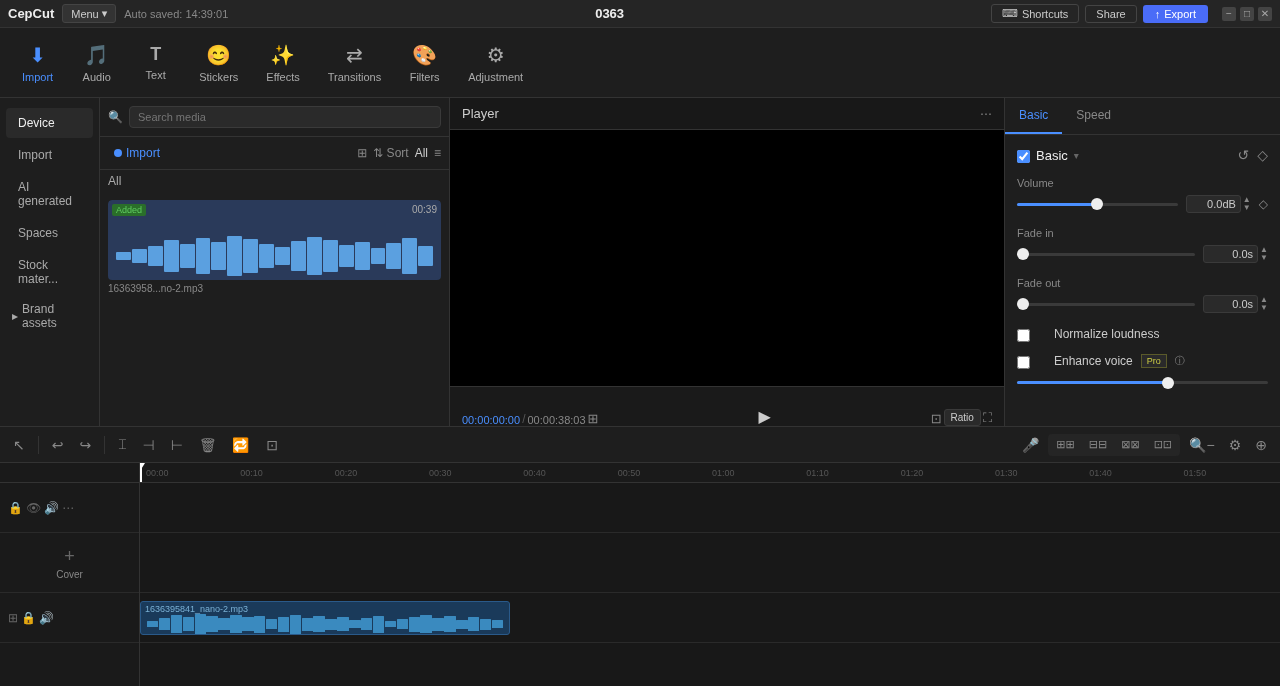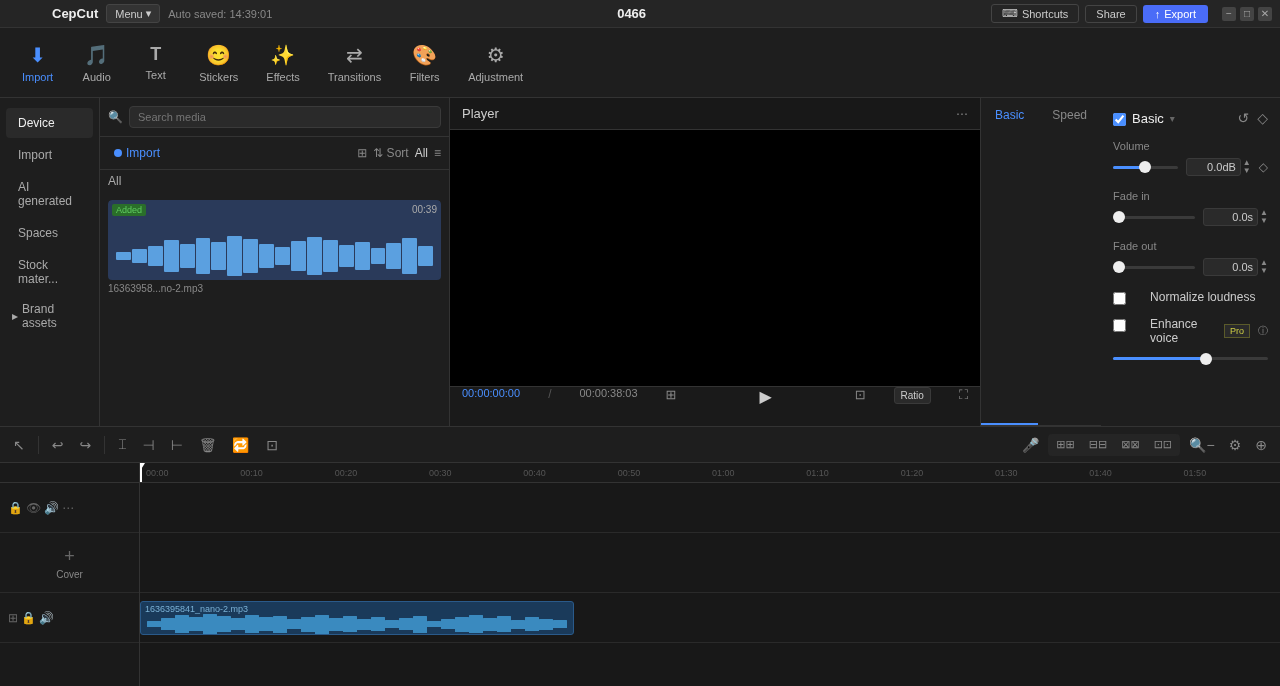--- a/index.html
+++ b/index.html
@@ -20,21 +20,21 @@
       height: 28px;
       background: #252525;
       display: flex;
       align-items: center;
       justify-content: space-between;
       padding: 0 8px;
       border-bottom: 1px solid #333;
       flex-shrink: 0;
     }
     .top-bar-left { display: flex; align-items: center; gap: 8px; }
-    .app-name { font-size: 13px; font-weight: 600; color: #eee; margin-left: 44px; }
+    .app-name { font-size: 13px; font-weight: 600; color: #eee; }
     .menu-btn {
       background: #333;
       border: 1px solid #444;
       color: #ccc;
       font-size: 11px;
       padding: 2px 8px;
       border-radius: 3px;
       cursor: pointer;
       display: flex; align-items: center; gap: 3px;
     }
@@ -237,40 +237,40 @@
     }
     .player-title { font-size: 13px; color: #ccc; }
     .player-screen {
       flex: 1;
       background: #000;
       display: flex; align-items: center; justify-content: center;
     }
     .player-controls {
       height: 40px;
       background: #1a1a1a;
-      display: flex; align-items: flex-start; padding: 0 12px; gap: 28px;
+      display: flex; align-items: flex-end; padding: 0 12px; gap: 2px;
       border-top: 1px solid #333;
     }
     .time-current { font-size: 11px; color: #4a8fff; }
     .time-total { font-size: 11px; color: #888; }
     .play-btn { background: transparent; border: none; color: #ccc; cursor: pointer; font-size: 16px; }
     .player-ctrl-btn { background: transparent; border: none; color: #888; cursor: pointer; font-size: 13px; }
     .ratio-btn {
       background: #2a2a2a; border: 1px solid #3a3a3a;
       color: #ccc; font-size: 10px; padding: 2px 6px; border-radius: 3px; cursor: pointer;
     }
     .spacer { flex: 1; }
 
     
     .right-panel {
-      width: 300px;
+      width: 276px;
       background: #1e1e1e;
       border-left: 1px solid #333;
       display: flex;
-      flex-direction: row;
+      flex-direction: column;
       flex-shrink: 0;
     }
     .right-tabs {
       display: flex; gap: 0; border-bottom: 1px solid #333;
     }
     .right-tab {
       padding: 10px 14px;
       font-size: 12px;
       color: #888;
       cursor: pointer;
@@ -390,21 +390,21 @@
     }
     .track-area {
       position: relative;
       height: 50px;
       border-bottom: 1px solid #2a2a2a;
     }
     .audio-clip {
       position: absolute;
       top: 8px;
       left: 0;
-      width: 434px;
+      width: 370px;
       height: 34px;
       background: #1a3a5a;
       border: 1px solid #2a5a8a;
       border-radius: 3px;
       display: flex; align-items: center;
       padding: 0 6px;
       overflow: hidden;
     }
     .audio-clip-name { font-size: 9px; color: #7ab0d4; position: absolute; top: 2px; left: 4px; }
     .audio-clip-wave {
@@ -434,21 +434,21 @@
 
 <div class="top-bar">
   <div class="top-bar-left">
     <span class="app-name">CepCut</span>
     <button class="menu-btn">
       <span>Menu</span>
       <span>▾</span>
     </button>
     <span class="autosave">Auto saved: 14:39:01</span>
   </div>
-  <div class="top-bar-center">0466</div>
+  <div class="top-bar-center">0363</div>
   <div class="top-bar-right">
     <button class="shortcuts-btn">
       <span>⌨</span>
       <span>Shortcuts</span>
     </button>
     <button class="share-btn">
       <span>Share</span>
     </button>
     <button class="export-btn">
       <span>↑</span>

